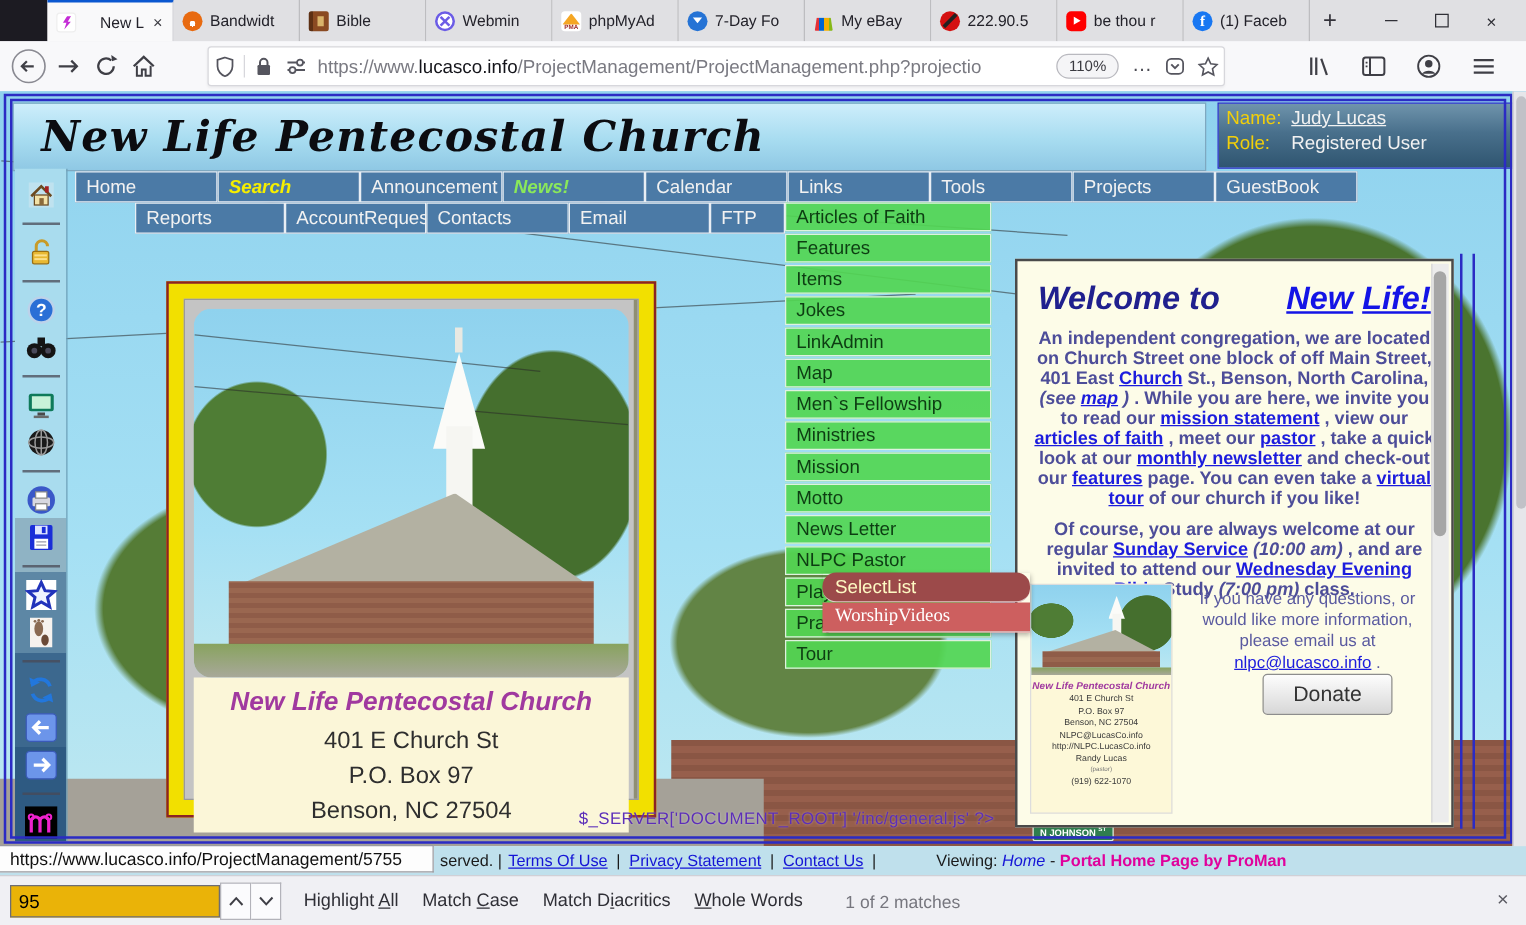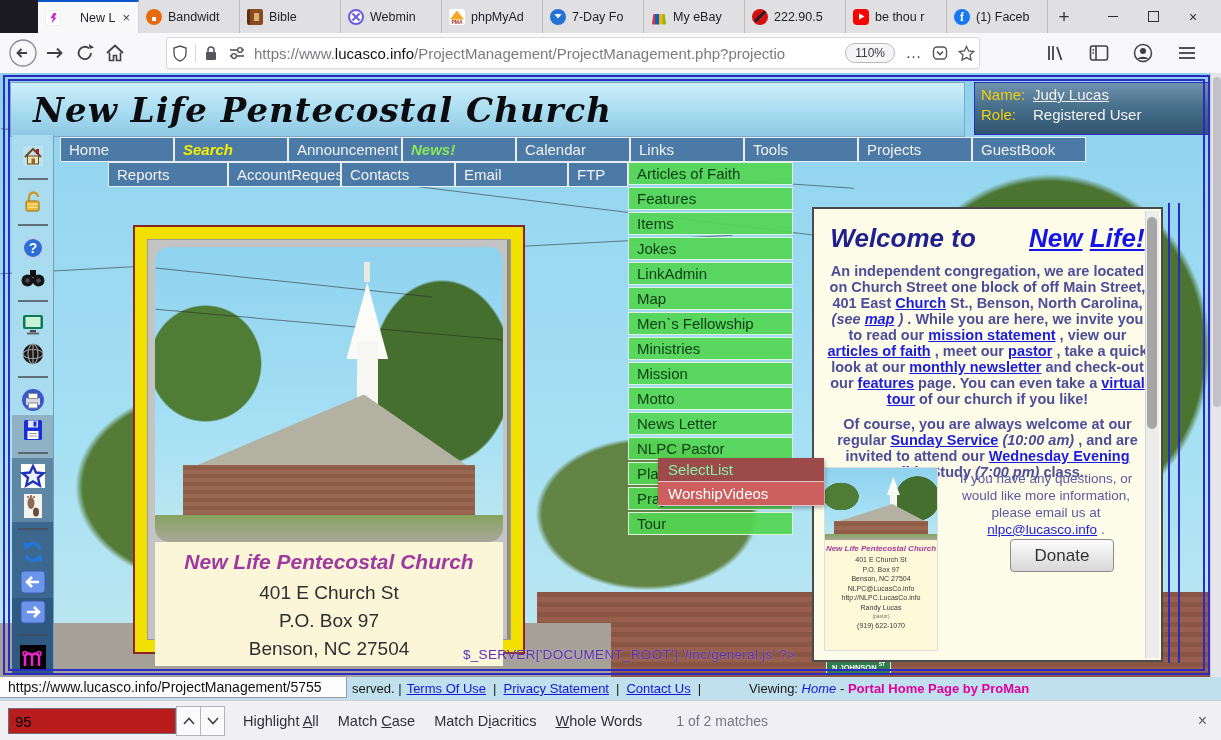--- a/index.html
+++ b/index.html
@@ -105,22 +105,22 @@
   #nav2{position:absolute;left:108px;top:89px;height:25px;display:flex;z-index:3;}
   #nav2 .ncell{background:#4b7aa6;border:1px solid #e8eef4;color:#f2f2f2;font-size:15px;
                display:flex;align-items:center;padding-left:8px;box-sizing:border-box;white-space:nowrap;}
   
   #gmenu{position:absolute;left:628px;top:89px;width:165px;z-index:5;}
   #gmenu .gitem{height:21px;margin-bottom:2px;background:rgba(82,214,82,.92);border:1px solid #dff2df;
                 color:#0d3d12;font-size:15px;display:flex;align-items:center;padding-left:8px;}
   
   #rmenu{position:absolute;left:658px;top:385px;width:166px;z-index:6;box-shadow:1px 2px 4px rgba(0,0,0,.3);}
   #rmenu .ritem{height:23px;font-size:15px;display:flex;align-items:center;padding-left:10px;border-bottom:1px solid #e0c8c8;}
-  #rmenu .ritem:first-child{background:#9c4a4a;color:#86efac;}
-  #rmenu .ritem:last-child{background:#cd5f5f;color:#fff;}
+  #rmenu .ritem:first-child{background:#9c4a4a;color:#fef9c3;border-radius:11px;}
+  #rmenu .ritem:last-child{background:#cd5f5f;color:#fff;font-family:Liberation Serif, serif;}
   
   #framecard{position:absolute;left:133px;top:152px;width:392px;height:429px;z-index:3;
              border:2px solid #8b2424;background:#f2e000;padding:12px;box-sizing:border-box;}
   #framecard .silver{width:100%;height:100%;background:#c4c4c4;border:1px solid #9a9a9a;box-shadow:inset -3px 0 0 #8f8f74;
              padding:7px;box-sizing:border-box;display:flex;flex-direction:column;}
   #framecard .photo{position:relative;height:295px;border-radius:14px;overflow:hidden;flex:none;}
   #framecard .info{flex:1;background:#fbf6d8;text-align:center;padding-top:8px;}
   #framecard .info .t{color:#a0399f;font-style:italic;font-weight:bold;font-size:21px;margin-bottom:8px;}
   #framecard .info .a{color:#2e2e2e;font-size:19px;margin-bottom:6px;}
   
@@ -158,21 +158,21 @@
   #footer .flink{color:#1515d6;text-decoration:underline;margin:0 5px;}
   #footer .sep{margin:0 2px;}
   #viewwrap{margin-left:46px;}
   #viewpage{color:#1515d6;font-style:italic;}
   #viewprod{color:#e0019c;font-weight:bold;}
   #tooltip{position:absolute;left:0;top:676px;width:347px;height:22px;background:#fdfdfd;border:1px solid #9a9aa0;border-left:none;
            font-size:14px;color:#111;display:flex;align-items:center;padding-left:8px;box-sizing:border-box;z-index:8;white-space:nowrap;}
   
   #findbar{position:absolute;left:0;top:700px;width:1221px;height:40px;background:#f0f0f4;border-top:1px solid #d0d0d6;
            display:flex;align-items:center;z-index:5;}
-  #findinput{margin-left:8px;width:168px;height:26px;border:1px solid #6d6d75;background:#b91c1c;font-size:15px;
+  #findinput{margin-left:8px;width:168px;height:26px;border:1px solid #6d6d75;background:#eab308;font-size:15px;
              font-family:"Liberation Sans",sans-serif;padding:0 6px;box-sizing:border-box;}
   .chev{width:23px;height:28px;border:1px solid #b3b3ba;border-left:none;background:#fbfbfd;display:flex;align-items:center;justify-content:center;}
   .chev:first-of-type{border-left:1px solid #b3b3ba;}
   #findtoggles{display:flex;margin-left:18px;gap:19px;font-size:14.5px;color:#2f2f36;}
   #findtoggles .tg span.u{text-decoration:underline;}
   #findmatches{margin-left:34px;font-size:14px;color:#76767e;}
   #findclose{margin-left:auto;margin-right:14px;color:#5a5a62;font-size:16px;}
 </style>
 </head>
 <body>

